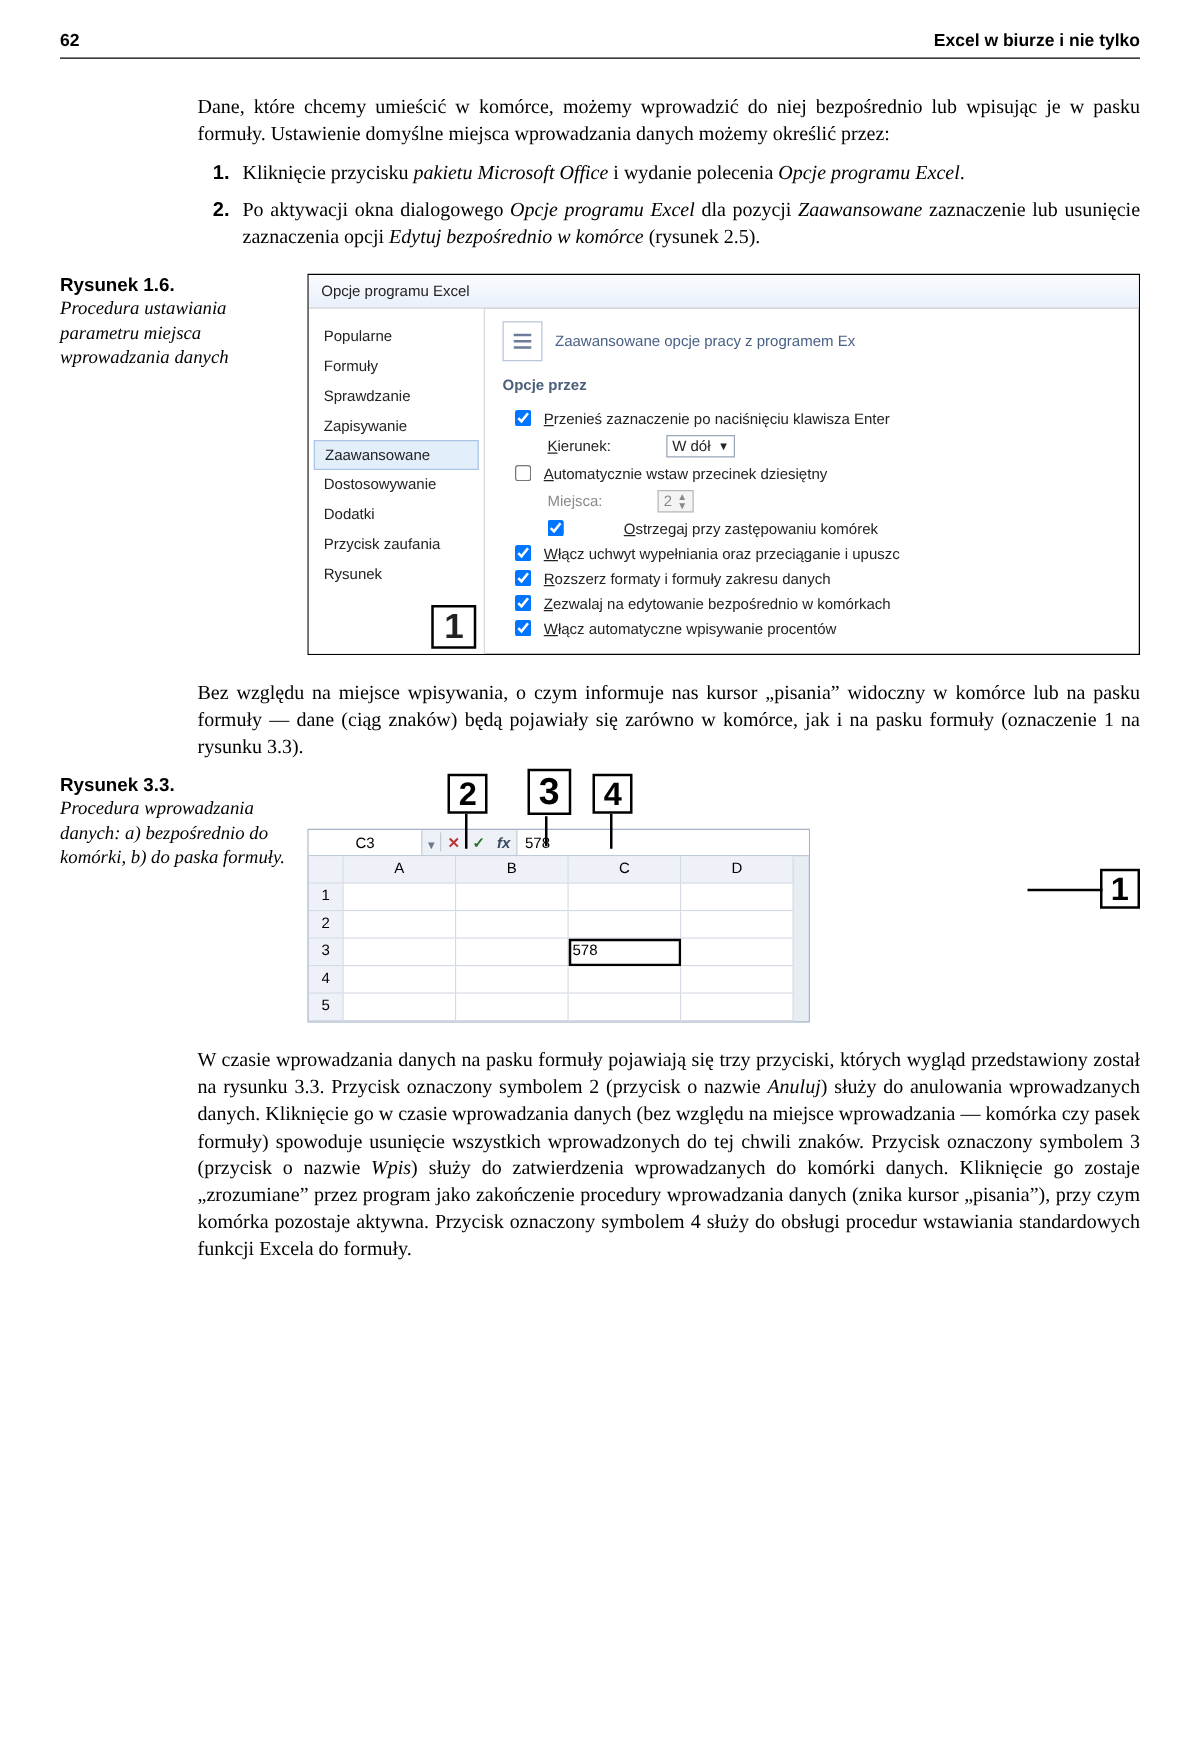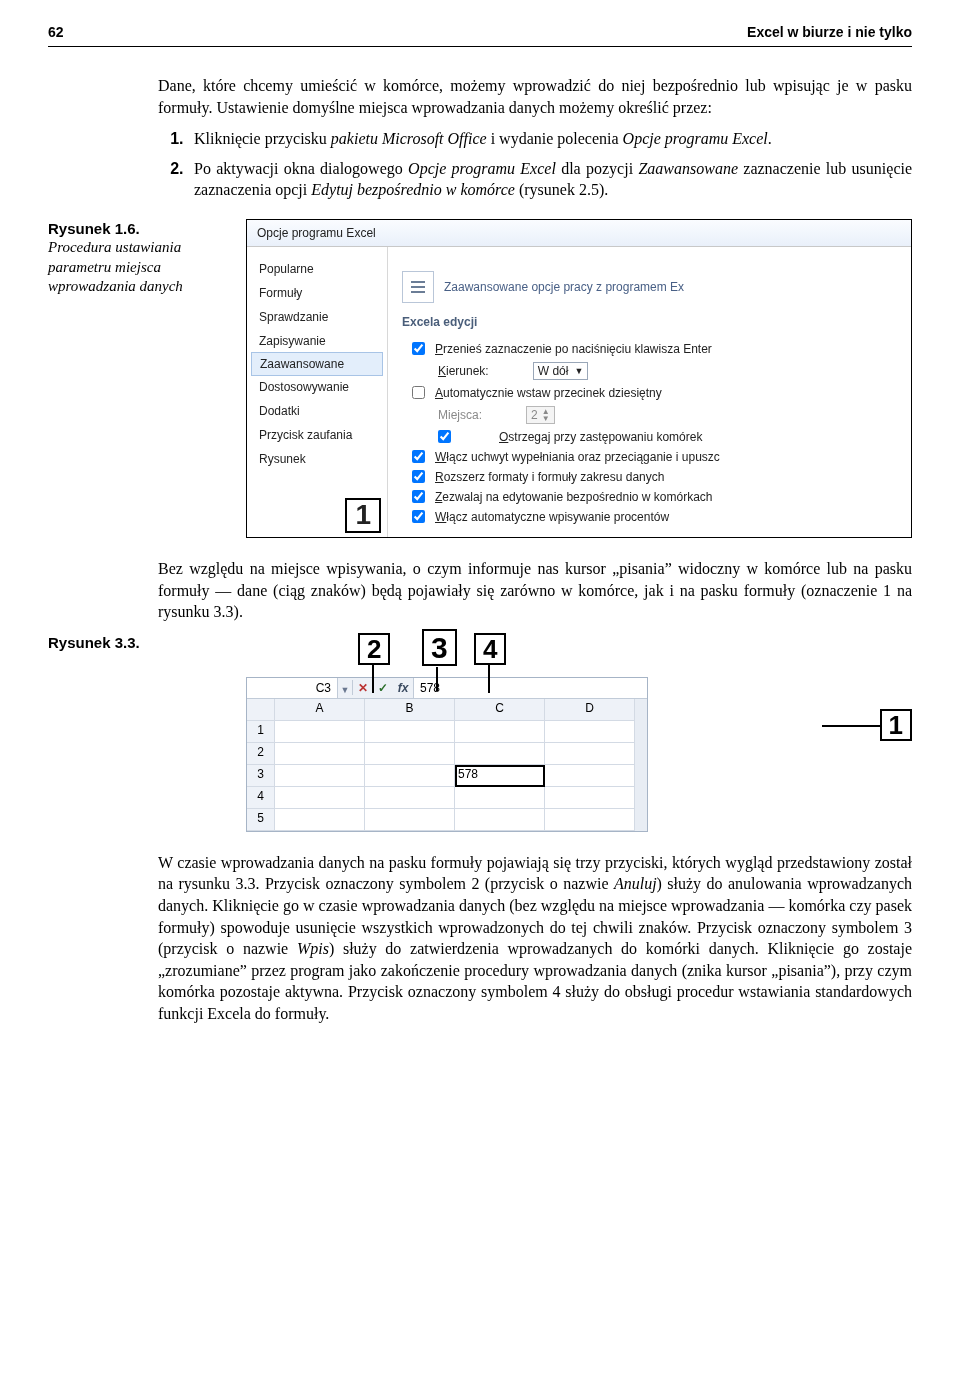--- a/index.html
+++ b/index.html
@@ -109,21 +109,21 @@
     font-family: Arial, sans-serif;
     font-weight: bold;
     font-size: 28px;
     background: #fff;
     border: 2px solid #000;
     padding: 0 8px;
     line-height: 1.1;
   }
   .opt-col {
     flex: 1;
-    padding: 24px 0 10px 14px;
+    padding: 10px 0 10px 14px;
     overflow: hidden;
   }
   .opt-header {
     display: flex;
     align-items: center;
     gap: 10px;
     color: #496086;
     margin-bottom: 12px;
   }
   .opt-header .opt-icon {
@@ -216,21 +216,21 @@
   .fbar-row1 {
     display: flex;
     align-items: center;
     border-bottom: 1px solid #c1cbd8;
     background: #edf1f7;
   }
   .namebox {
     width: 78px;
     padding: 3px 6px;
     border-right: 1px solid #c1cbd8;
-    text-align: right;
+    text-align: center;
     background: #fff;
   }
   .namebox-dd {
     width: 14px;
     text-align: center;
     color: #6a7890;
     border-right: 1px solid #c1cbd8;
     font-size: 9px;
     padding-top: 5px;
   }
@@ -324,21 +324,21 @@
             <div class="opt-header">
               <div class="opt-icon">
                 <svg width="18" height="18" viewBox="0 0 18 18">
                     <rect x="2" y="3" width="14" height="2" fill="#6b7d96"></rect>
                     <rect x="2" y="8" width="14" height="2" fill="#6b7d96"></rect>
                     <rect x="2" y="13" width="14" height="2" fill="#6b7d96"></rect>
                   </svg>
               </div>
               <span>Zaawansowane opcje pracy z programem Ex</span>
             </div>
-            <div class="opt-section-title">Excela edycji</div>
+            <div class="opt-section-title">Opcje przez</div>
 
             <div class="opt-row">
               <input type="checkbox" checked="" style="">
               <span><span class="u">P</span><span>rzenieś zaznaczenie po naciśnięciu klawisza Enter</span></span>
             </div>
             <div class="opt-row sub">
               <span><span class="u">K</span>ierunek:</span>
               <span class="combo">
                 <span>W dół</span>
                 <span class="tri">▼</span>
@@ -379,20 +379,21 @@
         </div>
       </div>
     </div>
   </div>
 
   <p class="body-text">Bez względu na miejsce wpisywania, o czym informuje nas kursor „pisania” widoczny w komórce lub na pasku formuły — dane (ciąg znaków) będą pojawiały się zarówno w komórce, jak i na pasku formuły (oznaczenie 1 na rysunku 3.3).</p>
 
   <div class="fig-row">
     <div class="fig-caption">
       <span class="fig-label">Rysunek 3.3.</span>
+      <span class="fig-desc">Procedura wprowadzania danych: a) bezpośrednio do komórki, b) do paska formuły.</span>
     </div>
     <div class="fig-body">
       <div class="formula-fig">
         <div class="num-label num2">2</div>
         <div class="num-label num3">3</div>
         <div class="num-label num4">4</div>
         <div class="num-label num1">1</div>
         <div class="cline line2"></div>
         <div class="cline line3"></div>
         <div class="cline line4"></div>

